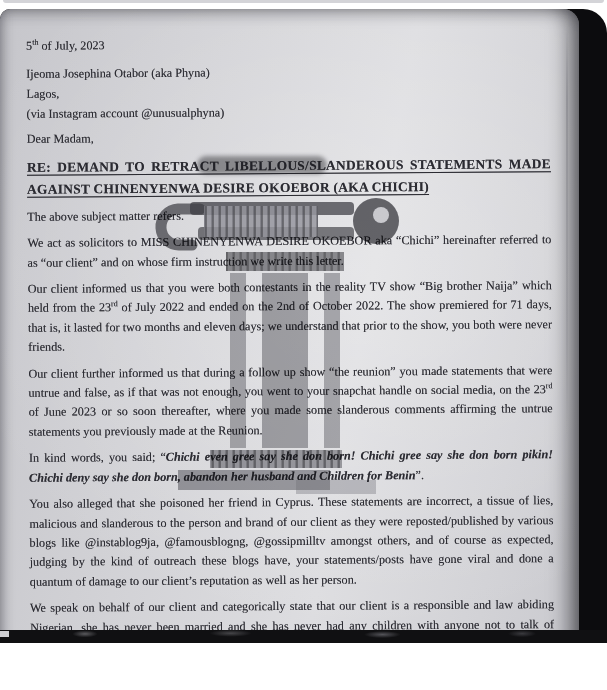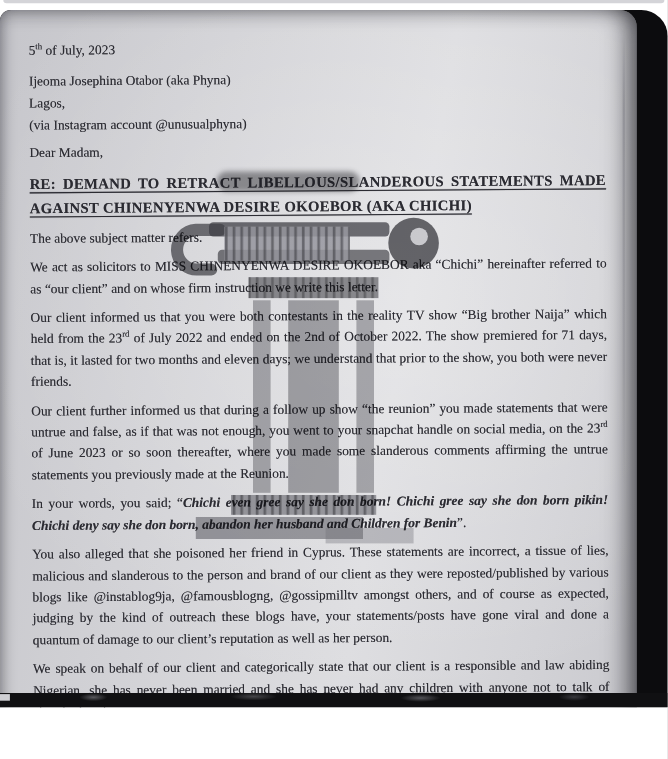--- a/index.html
+++ b/index.html
@@ -97,21 +97,21 @@
     <div class="salutation">Dear Madam,</div>
     <div class="subject-heading">
         <div>RE: DEMAND TO RETRACT LIBELLOUS/SLANDEROUS STATEMENTS MADE</div>
         <div>AGAINST CHINENYENWA DESIRE OKOEBOR (AKA CHICHI)</div>
       </div>
     <div class="paragraphs">
         <p><span>The above subject matter refers.</span></p>
         <p><span>We act as solicitors to MISS CHINENYENWA DESIRE OKOEBOR aka “Chichi” hereinafter referred to as “our client” and on whose firm instruction we write this letter.</span></p>
         <p><span>Our client informed us that you were both contestants in the reality TV show “Big brother Naija” which held from the 23</span><sup>rd</sup><span> of July 2022 and ended on the 2nd of October 2022. The show premiered for 71 days, that is, it lasted for two months and eleven days; we understand that prior to the show, you both were never friends.</span></p>
         <p><span>Our client further informed us that during a follow up show “the reunion” you made statements that were untrue and false, as if that was not enough, you went to your snapchat handle on social media, on the 23</span><sup>rd</sup><span> of June 2023 or so soon thereafter, where you made some slanderous comments affirming the untrue statements you previously made at the Reunion.</span></p>
-        <p><span>In your words, you said; “</span><span class="bi">Chichi even gree say she don born! Chichi gree say she don born pikin! Chichi deny say she don born, abandon her husband and Children for Benin</span><span>”.</span></p>
+        <p><span>In kind words, you said; “</span><span class="bi">Chichi even gree say she don born! Chichi gree say she don born pikin! Chichi deny say she don born, abandon her husband and Children for Benin</span><span>”.</span></p>
         <p><span>You also alleged that she poisoned her friend in Cyprus. These statements are incorrect, a tissue of lies, malicious and slanderous to the person and brand of our client as they were reposted/published by various blogs like @instablog9ja, @famousblogng, @gossipmilltv amongst others, and of course as expected, judging by the kind of outreach these blogs have, your statements/posts have gone viral and done a quantum of damage to our client’s reputation as well as her person.</span></p>
         <p><span>We speak on behalf of our client and categorically state that our client is a responsible and law abiding Nigerian, she has never been married and she has never had any children with anyone not to talk of abandoning them.</span></p>
       </div>
   </div>
 
   <div class="ink-smudge"></div>
 
   <svg class="column-stamp" viewBox="0 0 262 300" xmlns="http://www.w3.org/2000/svg">
     <defs>
       <pattern id="hatch" width="7" height="34" patternUnits="userSpaceOnUse">

